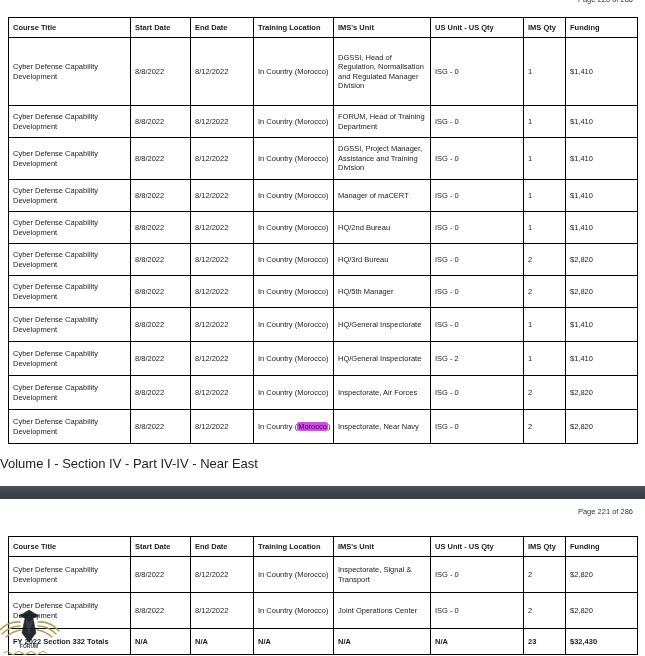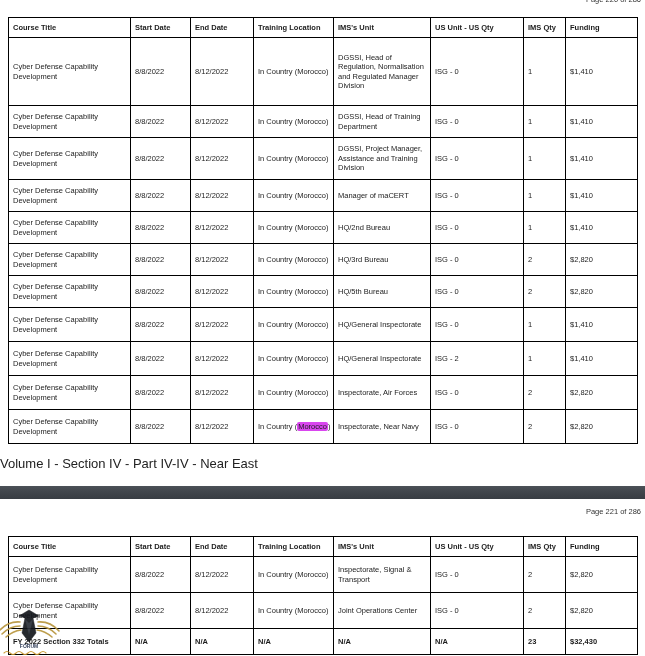--- a/index.html
+++ b/index.html
@@ -6,21 +6,21 @@
   html,body { width:645px; height:656px; }
   body {
     position:relative;
     background:#ffffff;
     font-family:"Liberation Sans", sans-serif;
     color:#1c1c1c;
     overflow:hidden;
   }
   .page-label {
     position:absolute;
-    right:4px;
+    right:12px;
     font-size:7.5px;
     color:#333;
   }
   #page220-label { top:-5px; }   
   #page221-label { top:507px; }
 
   table.report {
     position:absolute;
     left:8px;
     width:629px;
@@ -138,21 +138,21 @@
         <td>DGSSI, Head of Regulation, Normalisation and Regulated Manager Division</td>
         <td>ISG - 0</td>
         <td>1</td>
         <td>$1,410</td>
       </tr>
       <tr>
         <td>Cyber Defense Capability Development</td>
         <td>8/8/2022</td>
         <td>8/12/2022</td>
         <td class="cell-location">In Country (Morocco)</td>
-        <td>DGSSI, Head of Training Department</td>
+        <td>FORUM, Head of Training Department</td>
         <td>ISG - 0</td>
         <td>1</td>
         <td>$1,410</td>
       </tr>
       <tr>
         <td>Cyber Defense Capability Development</td>
         <td>8/8/2022</td>
         <td>8/12/2022</td>
         <td class="cell-location">In Country (Morocco)</td>
         <td>DGSSI, Project Manager, Assistance and Training Division</td>
@@ -188,21 +188,21 @@
         <td>HQ/3rd Bureau</td>
         <td>ISG - 0</td>
         <td>2</td>
         <td>$2,820</td>
       </tr>
       <tr>
         <td>Cyber Defense Capability Development</td>
         <td>8/8/2022</td>
         <td>8/12/2022</td>
         <td class="cell-location">In Country (Morocco)</td>
-        <td>HQ/5th Bureau</td>
+        <td>HQ/5th Manager</td>
         <td>ISG - 0</td>
         <td>2</td>
         <td>$2,820</td>
       </tr>
       <tr>
         <td>Cyber Defense Capability Development</td>
         <td>8/8/2022</td>
         <td>8/12/2022</td>
         <td class="cell-location">In Country (Morocco)</td>
         <td>HQ/General Inspectorate</td>

